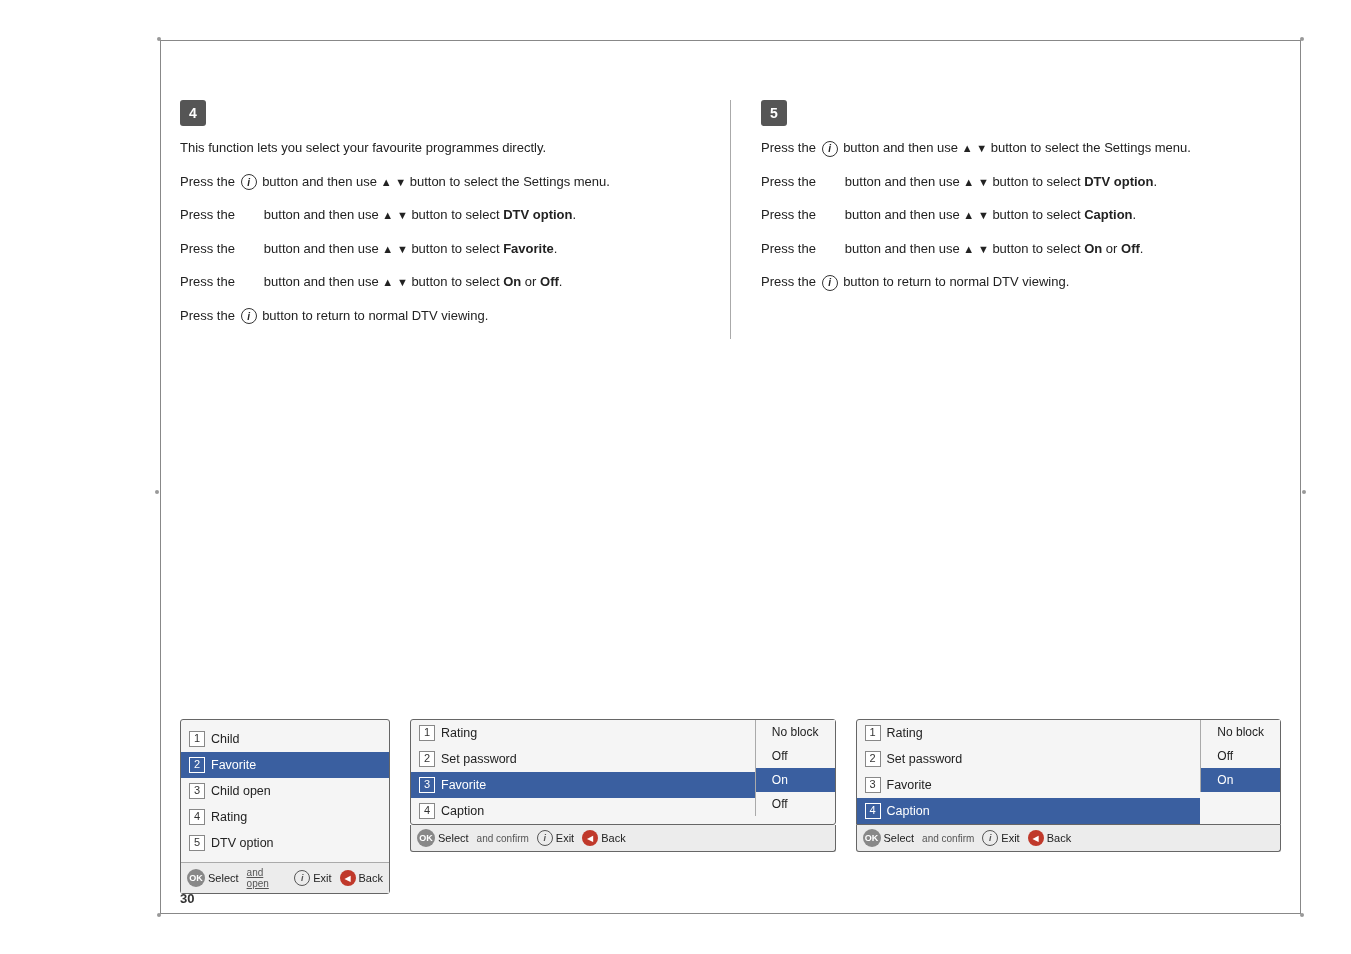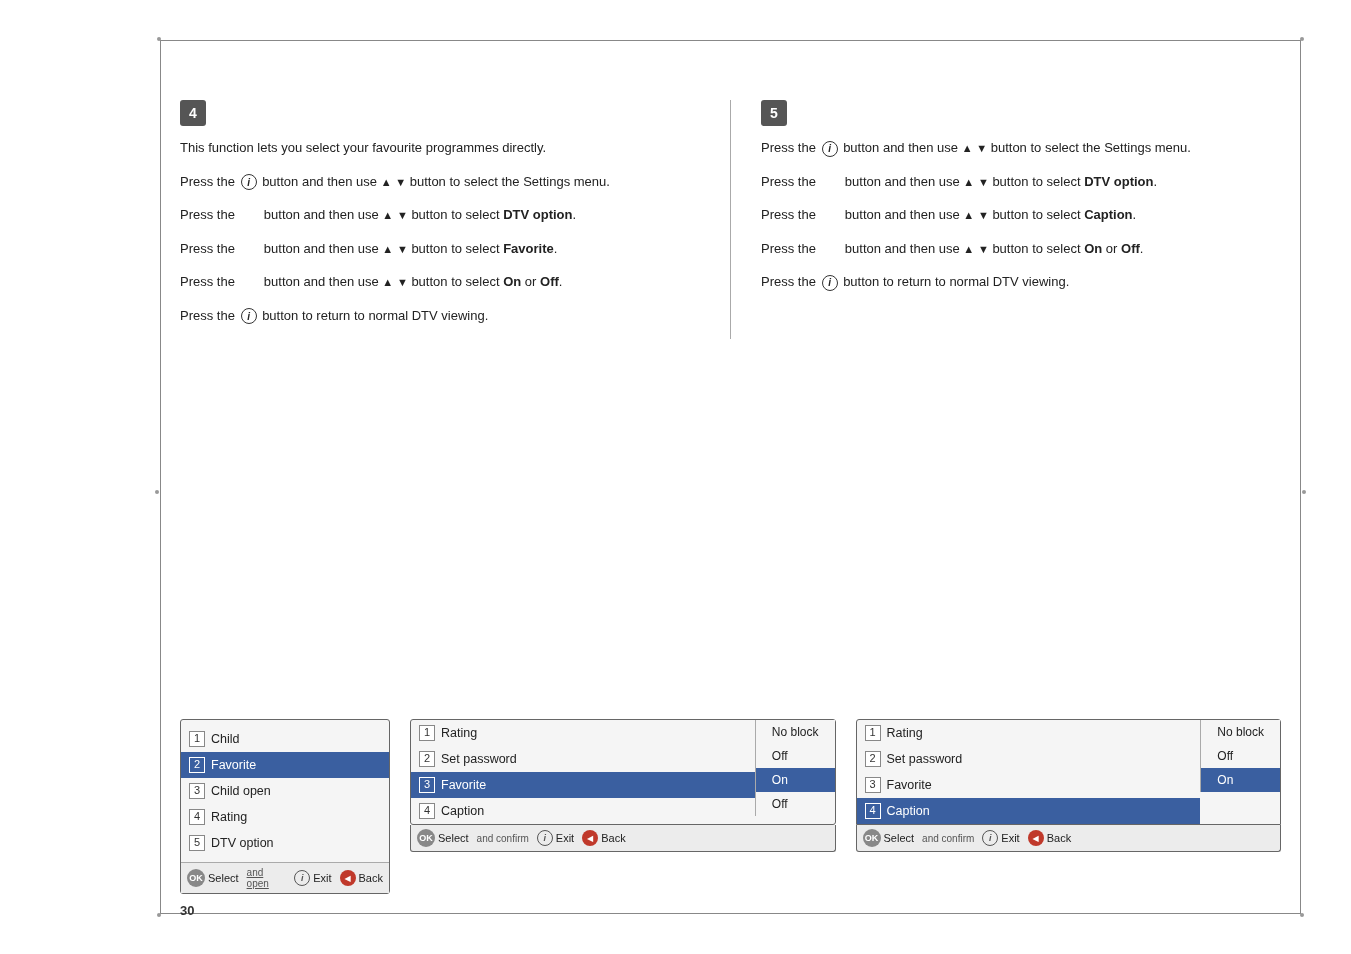--- a/index.html
+++ b/index.html
@@ -214,21 +214,21 @@
       width: 16px; height: 16px;
       border-radius: 50%;
       background: #c0392b;
       color: #fff;
       font-size: 8px;
     }
 
     
     .page-number {
       position: absolute;
-      bottom: 36px;
+      bottom: 48px;
       left: 180px;
       font-size: 13px;
       font-weight: bold;
       color: #333;
     }
 
     
     .dot {
       position: absolute;
       width: 4px; height: 4px;

